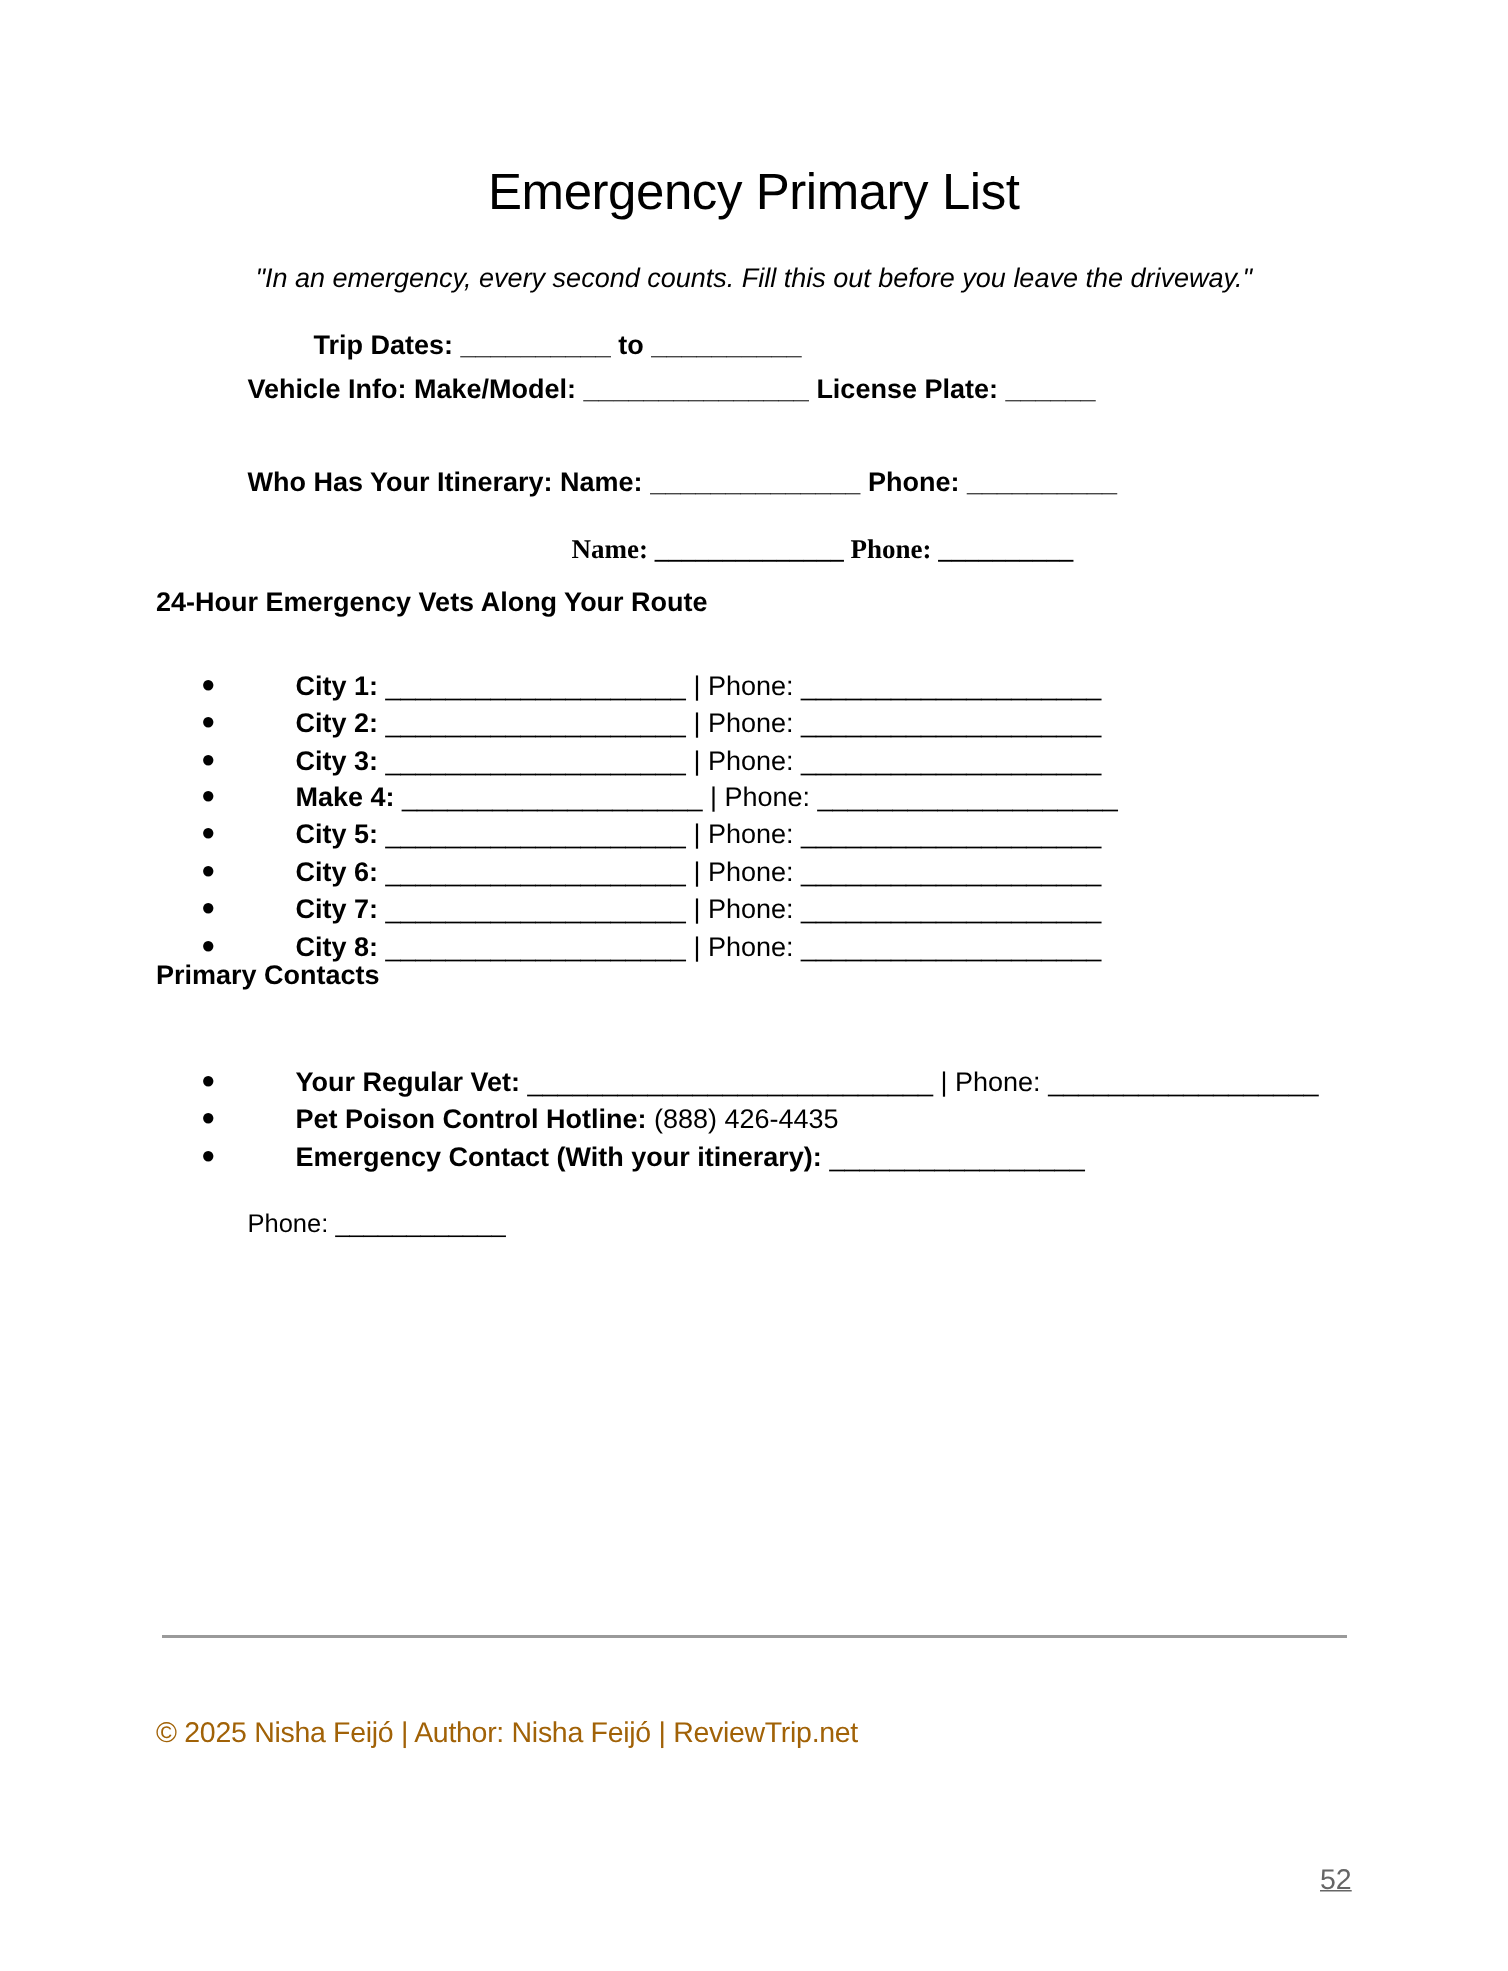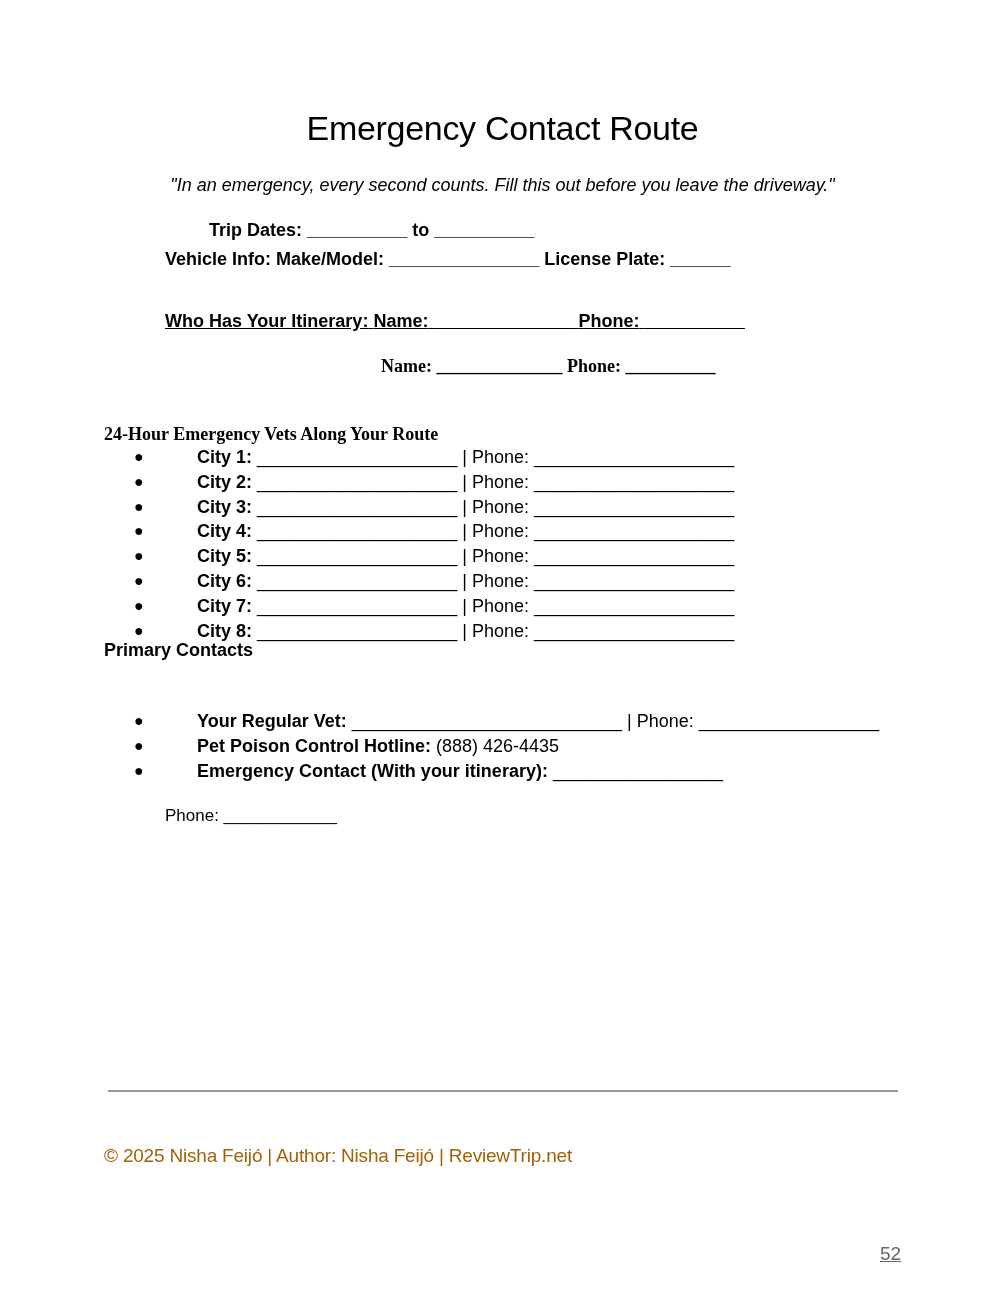--- a/index.html
+++ b/index.html
@@ -14,38 +14,38 @@
     .list li { position: relative; padding-left: 61px; font-size: 18px; line-height: 24.8px; white-space: pre; }
     .bullet { position: absolute; left: 30px; top: 0; font-size: 16px; }
     .b { font-weight: bold; margin-left: 32px; }
     .rule { position: absolute; left: 108px; width: 790px; top: 1090px; height: 2px; background: #9a9a9a; }
     .footer { left: 104px; top: 1144px; font-size: 19px; line-height: 24px; color: #a16207; letter-spacing: -0.2px; }
     .pagenum { left: 880px; top: 1242px; font-size: 19px; line-height: 24px; color: #666666; text-decoration: underline; }
   </style>
 </head>
 <body>
 
-<div class="abs title">Emergency Contact Route</div>
+<div class="abs title">Emergency Primary List</div>
 <div class="abs quote">"In an emergency, every second counts. Fill this out before you leave the driveway."</div>
 
 <div class="abs field" style="left:165px; top:219px;margin-left:44px;"><span>Trip Dates:</span> <span>__________</span> <span>to</span> <span>__________</span></div>
 
 <div class="abs field" style="left:165px; top:248px;"><span>Vehicle Info: Make/Model:</span> <span>_______________</span> <span>License Plate:</span> <span>______</span></div>
 
-<div class="abs field" style="left:165px; top:310px;text-decoration:underline;"><span>Who Has Your Itinerary:</span> <span>Name:</span> <span>______________</span> <span>Phone:</span> <span>__________</span></div>
+<div class="abs field" style="left:165px; top:310px;"><span>Who Has Your Itinerary:</span> <span>Name:</span> <span>______________</span> <span>Phone:</span> <span>__________</span></div>
 
 <div class="abs field" style="left:381px; top:355px;font-family:Liberation Serif, serif;"><span>Name:</span> <span>______________</span> <span>Phone:</span> <span>__________</span></div>
 
-<div class="abs heading" style="top:423px;font-family:Liberation Serif, serif;">24-Hour Emergency Vets Along Your Route</div>
+<div class="abs heading" style="top:390px;">24-Hour Emergency Vets Along Your Route</div>
 
 <ul class="list" style="top:445px;">
   <li><span class="bullet">●</span><span class="b">City 1:</span> <span>____________________</span><span> | Phone: </span><span>____________________</span></li>
   <li><span class="bullet">●</span><span class="b">City 2:</span> <span>____________________</span><span> | Phone: </span><span>____________________</span></li>
   <li><span class="bullet">●</span><span class="b">City 3:</span> <span>____________________</span><span> | Phone: </span><span>____________________</span></li>
-  <li><span class="bullet">●</span><span class="b">City 4:</span> <span>____________________</span><span> | Phone: </span><span>____________________</span></li>
+  <li><span class="bullet">●</span><span class="b">Make 4:</span> <span>____________________</span><span> | Phone: </span><span>____________________</span></li>
   <li><span class="bullet">●</span><span class="b">City 5:</span> <span>____________________</span><span> | Phone: </span><span>____________________</span></li>
   <li><span class="bullet">●</span><span class="b">City 6:</span> <span>____________________</span><span> | Phone: </span><span>____________________</span></li>
   <li><span class="bullet">●</span><span class="b">City 7:</span> <span>____________________</span><span> | Phone: </span><span>____________________</span></li>
   <li><span class="bullet">●</span><span class="b">City 8:</span> <span>____________________</span><span> | Phone: </span><span>____________________</span></li>
 </ul>
 
 <div class="abs heading" style="top:639px;">Primary Contacts</div>
 
 <ul class="list" style="top:709px;">
   <li><span class="bullet">●</span><span class="b">Your Regular Vet:</span> <span>___________________________</span><span> | Phone: </span><span>__________________</span></li>

